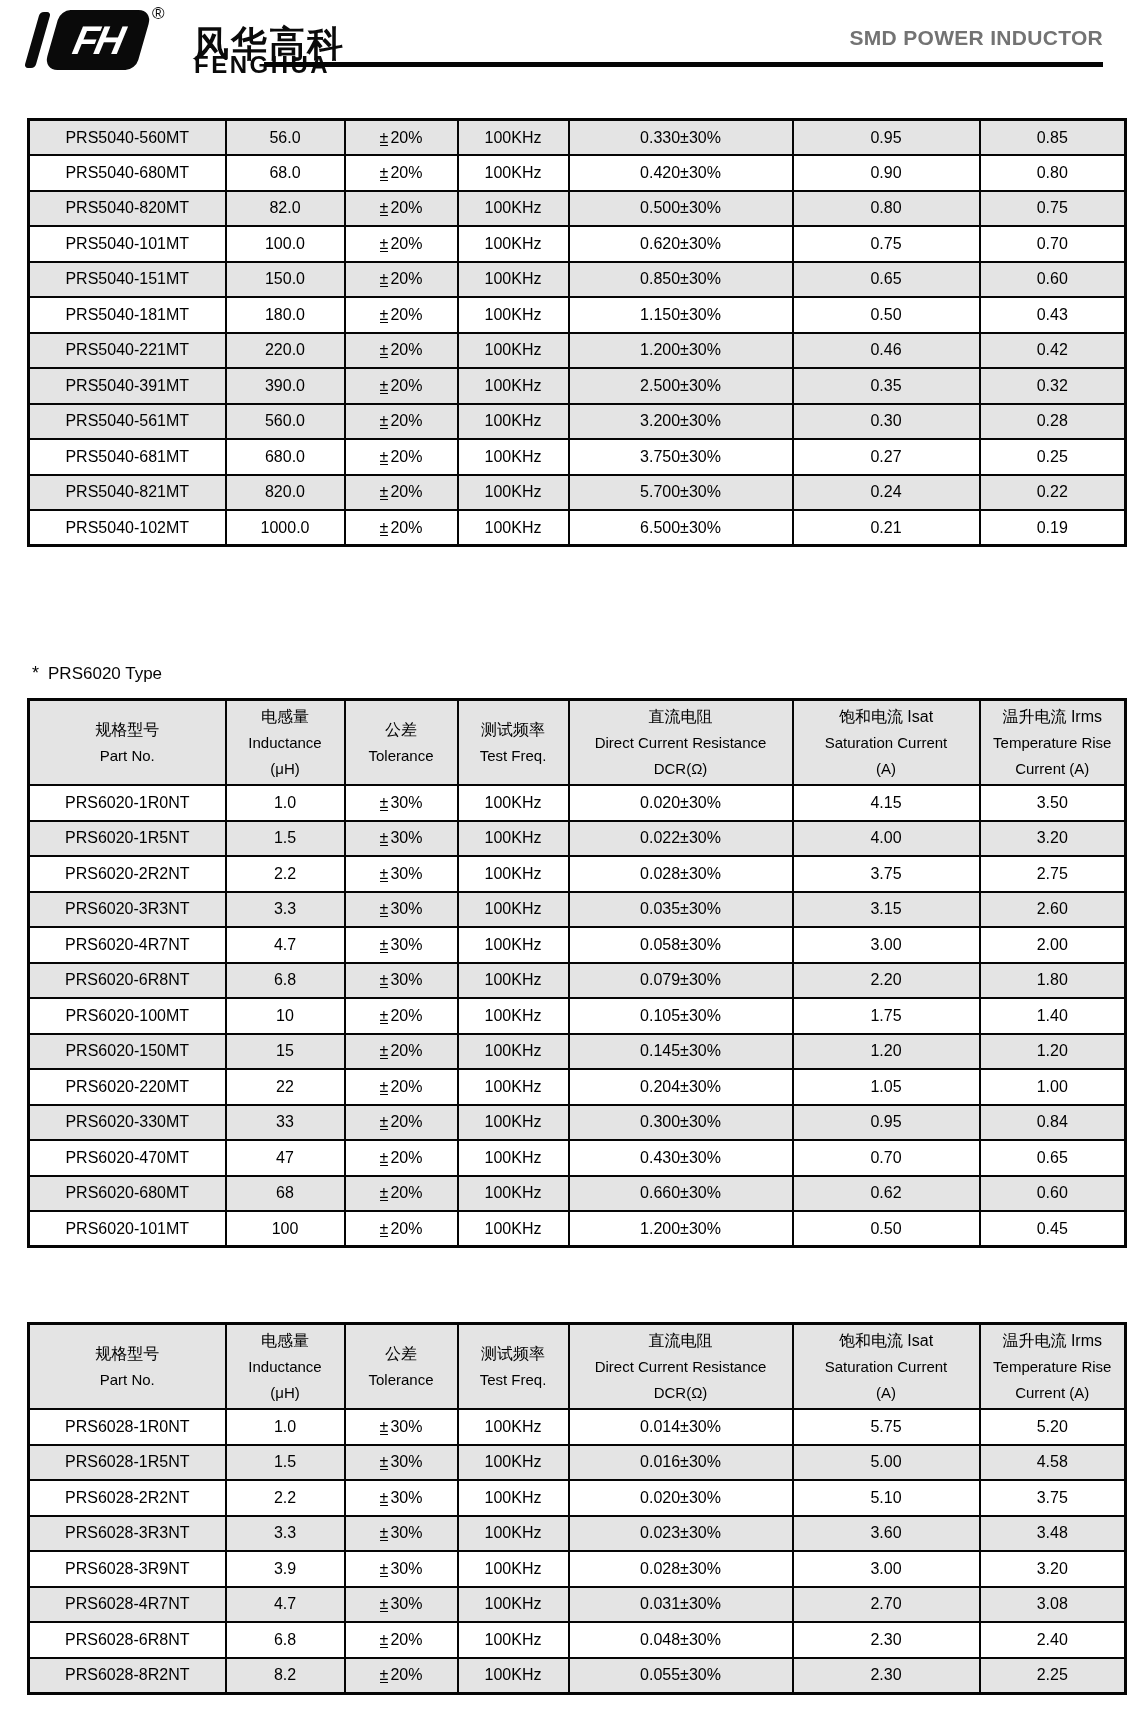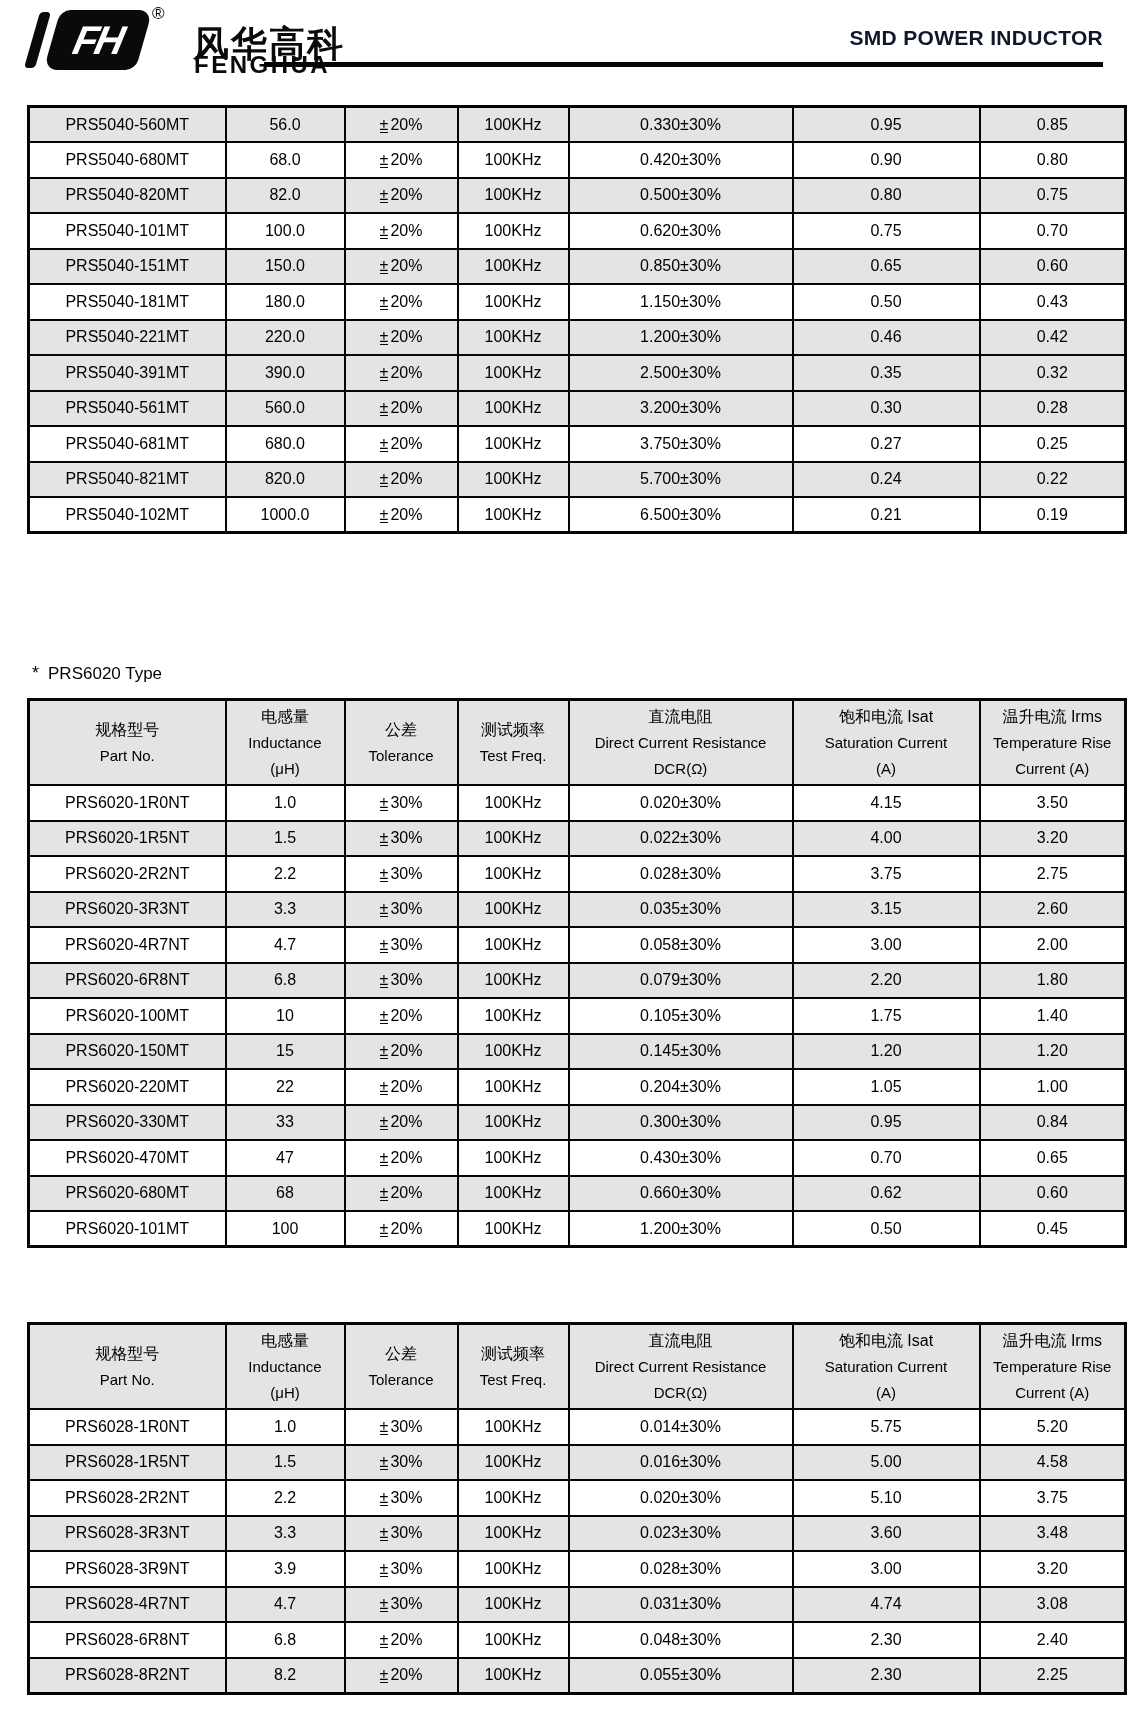--- a/index.html
+++ b/index.html
@@ -30,21 +30,21 @@
   .brand-cn {
     position:absolute; left:163px; top:12px; font-size:36px; font-weight:bold;
     letter-spacing:2px; color:#0a0a0a; white-space:nowrap;
   }
   .brand-en {
     position:absolute; left:164px; top:43px; font-size:24px; font-weight:bold;
     letter-spacing:2.5px; color:#0a0a0a; white-space:nowrap;
   }
   .doc-title {
     position:absolute; right:40px; top:26px; font-size:21px; font-weight:bold;
-    letter-spacing:0.3px; white-space:nowrap; color:#0f172a;
+    letter-spacing:0.3px; white-space:nowrap; color:#737373;
   }
   .header-rule { position:absolute; left:264px; right:40px; top:62px; height:5px; background:#050505; }
 
   
   .section-heading { position:absolute; left:32px; font-size:17px; color:#050505; white-space:nowrap; }
   .section-heading .bullet { display:inline-block; margin-right:9px; font-size:18px; }
 
   
   table.spec {
     position:absolute; left:27px; width:1097px;
@@ -55,21 +55,21 @@
     border:2px solid #050505; text-align:center; vertical-align:middle;
     font-size:16px; overflow:hidden; white-space:nowrap;
   }
   .spec td { height:35.5px; background:#fff; }
   .spec tr.shaded td { background:var(--shade,#e4e4e4); }
   .spec thead th { background:var(--shade,#e4e4e4); height:84px; font-weight:normal; padding:2px 0; }
   .spec .hl { line-height:26px; font-size:15px; }
   .spec .hl.cn { font-size:16px; line-height:27px; }
   .pm { display:inline-block; line-height:15px; border-bottom:1.5px solid #050505; margin-right:2px; }
 
-  #t-prs5040 { top:105px; }
+  #t-prs5040 { top:118px; }
   #h-prs6020 { top:663px;text-align:center; }
   #t-prs6020 { top:698px; }
   #h-prs6028 { top:1338px;font-style:italic; }
   #t-prs6028 { top:1322px; }
 </style>
 </head>
 <body>
 
 <div class="page">
 
@@ -473,21 +473,21 @@
           <td>0.028±30%</td>
           <td>3.00</td>
           <td>3.20</td>
         </tr>
         <tr class="shaded">
           <td>PRS6028-4R7NT</td>
           <td>4.7</td>
           <td><span class="pm">±</span>30%</td>
           <td>100KHz</td>
           <td>0.031±30%</td>
-          <td>4.74</td>
+          <td>2.70</td>
           <td>3.08</td>
         </tr>
         <tr>
           <td>PRS6028-6R8NT</td>
           <td>6.8</td>
           <td><span class="pm">±</span>20%</td>
           <td>100KHz</td>
           <td>0.048±30%</td>
           <td>2.30</td>
           <td>2.40</td>

